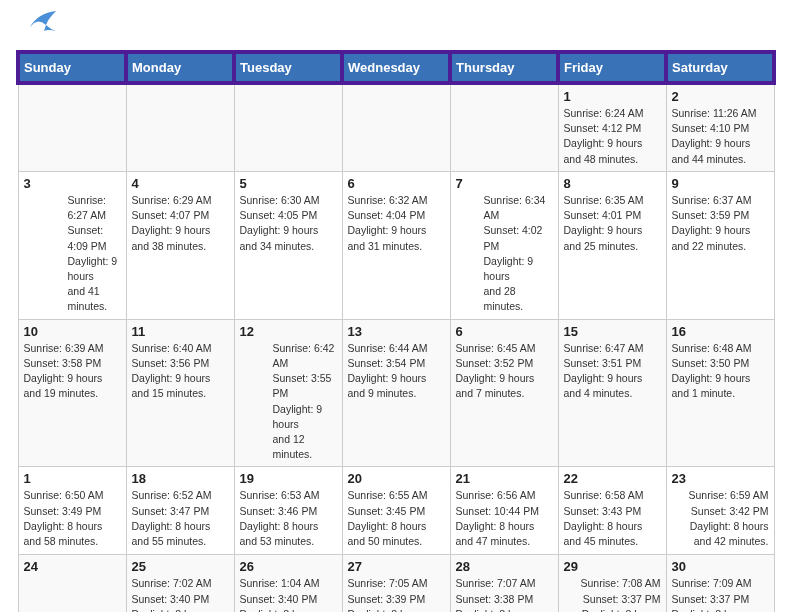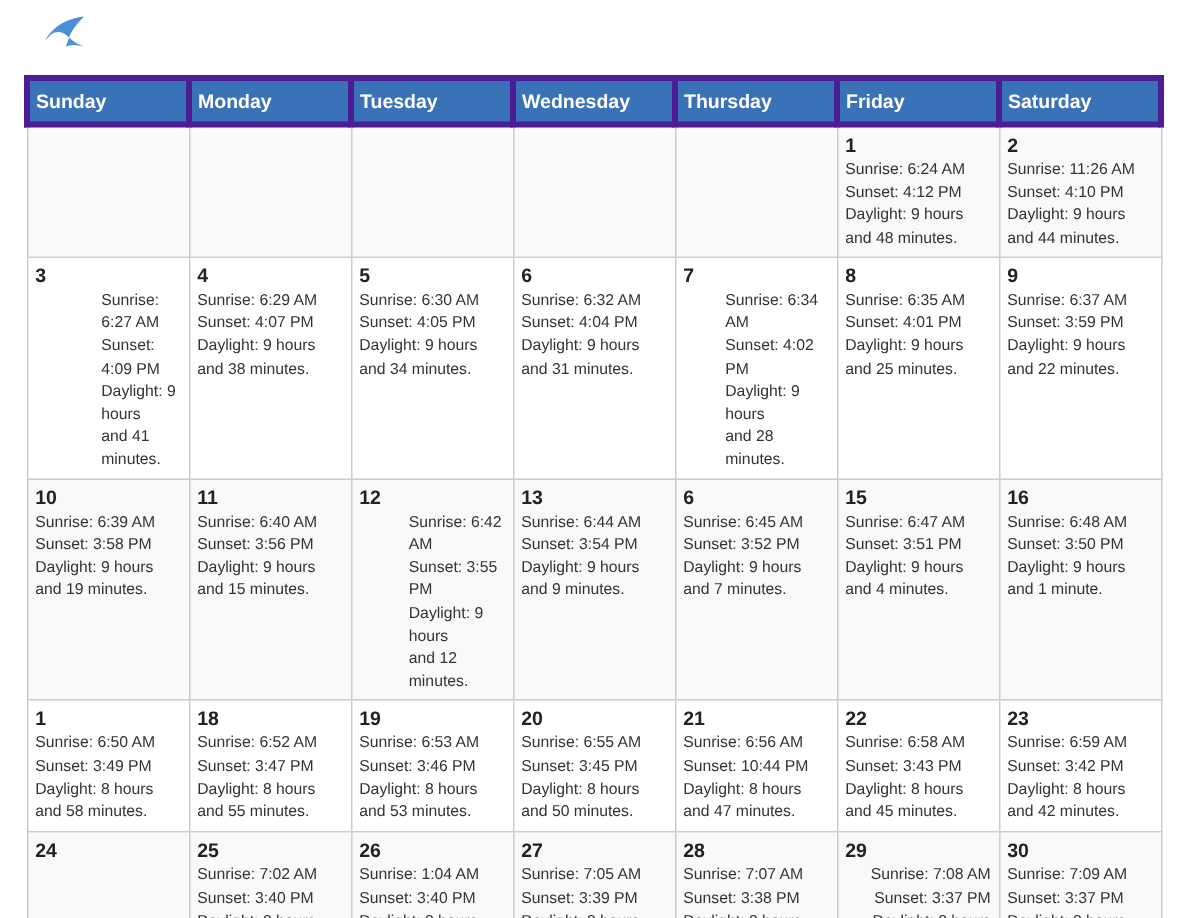--- a/index.html
+++ b/index.html
@@ -261,21 +261,21 @@
         </td>
         <td>
           <span class="day-num">22</span>
           <div class="day-info" style="white-space: pre-line;">Sunrise: 6:58 AM
 Sunset: 3:43 PM
 Daylight: 8 hours
 and 45 minutes.</div>
         </td>
         <td>
           <span class="day-num">23</span>
-          <div class="day-info" style="white-space: pre-line;">Sunrise: 6:59 AM
+          <div class="day-info" style="white-space: pre-line; text-align: right;">Sunrise: 6:59 AM
 Sunset: 3:42 PM
 Daylight: 8 hours
 and 42 minutes.</div>
         </td>
       </tr>
       <tr>
         <td>
           <span class="day-num">24</span>
           <div class="day-info" style="white-space: pre-line; margin-top: 40px;">Sunrise: 7:01 AM
 Sunset: 3:41 PM

